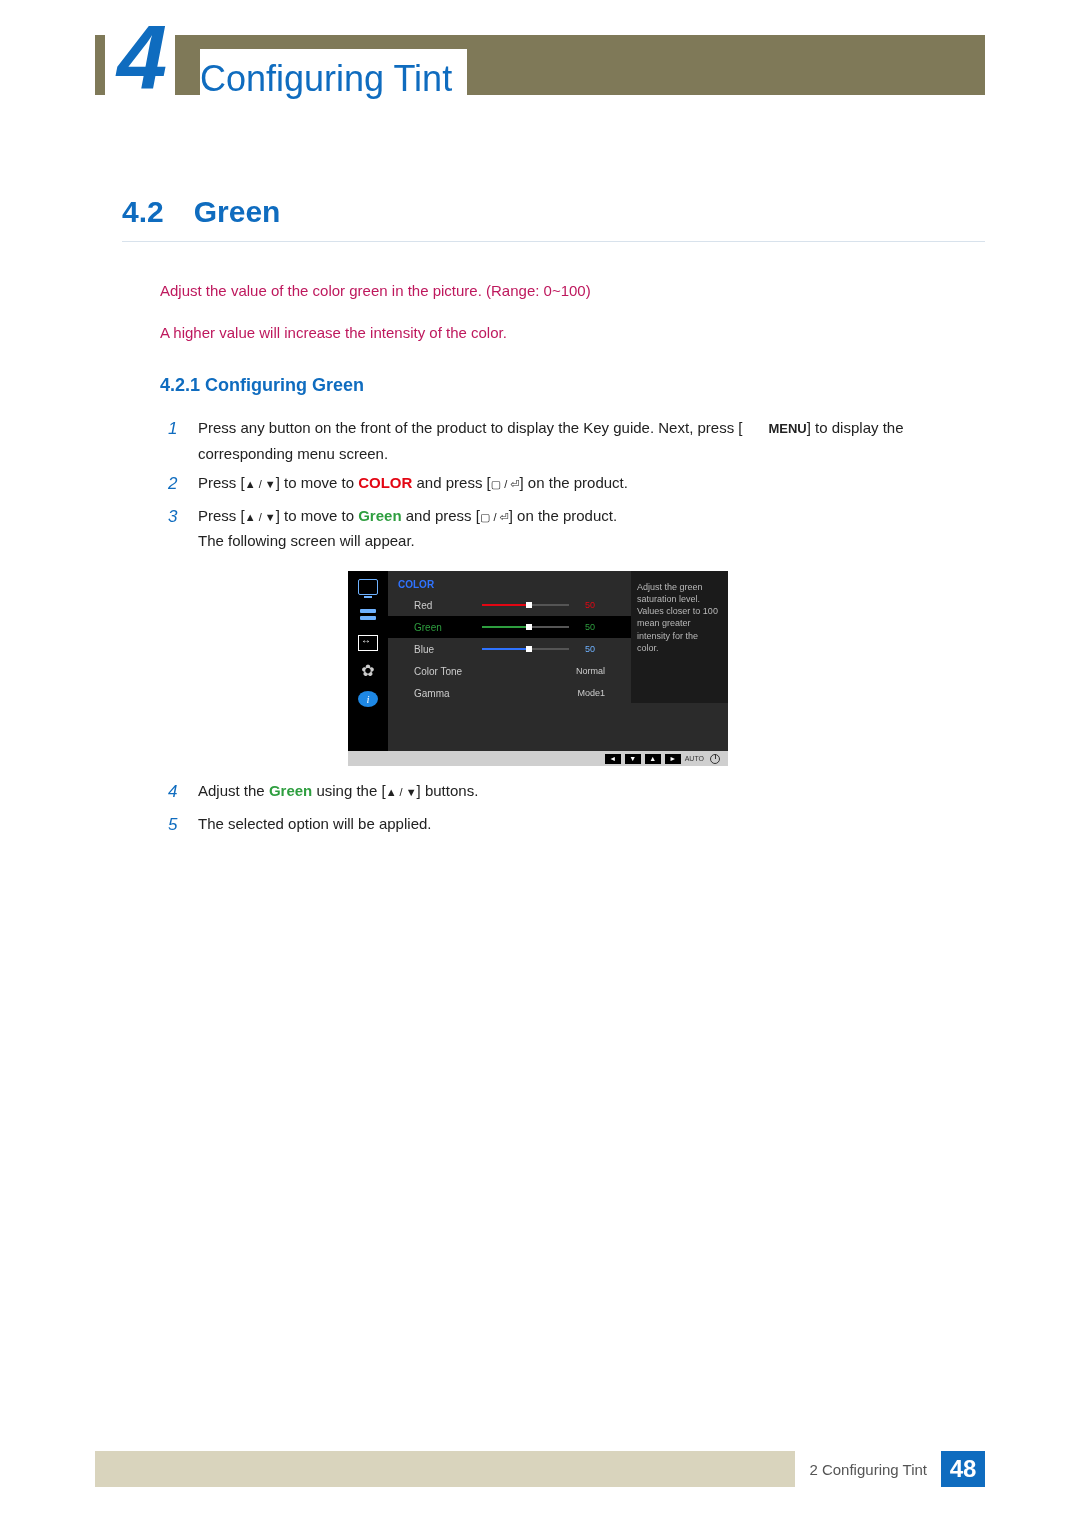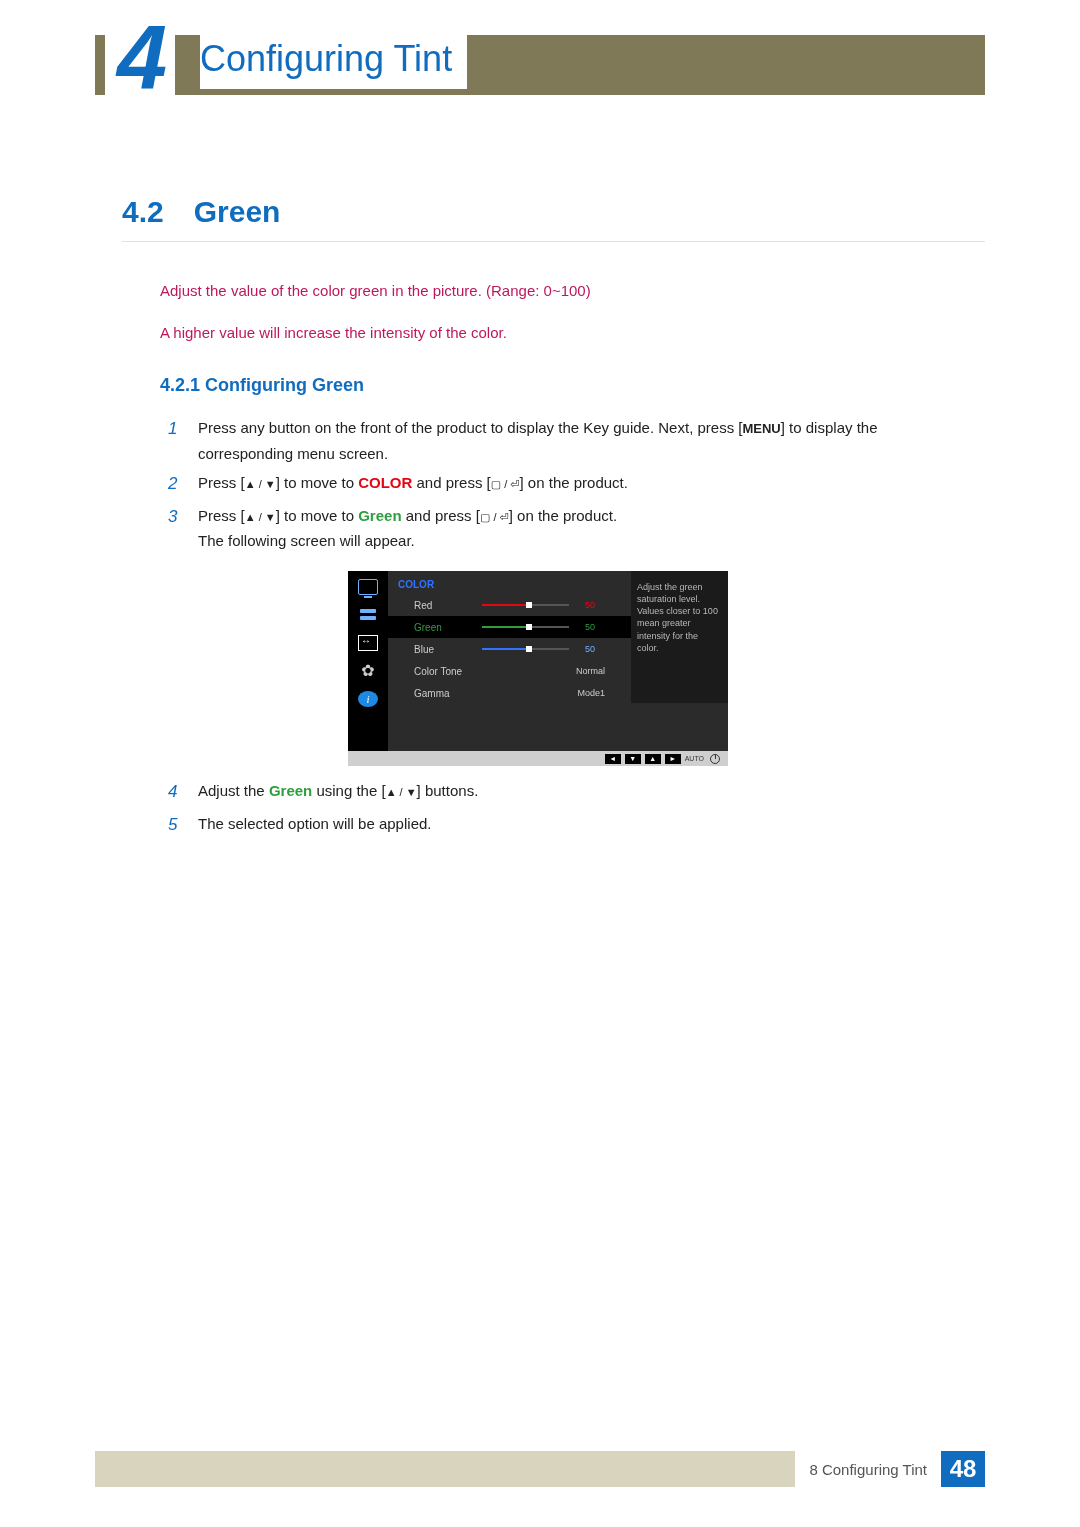--- a/index.html
+++ b/index.html
@@ -24,21 +24,21 @@
     display: flex; align-items: center; justify-content: center;
     box-shadow: none;
   }
   .chapter-num {
     font-size: 90px; font-weight: bold; color: #0f6cbf;
     font-style: italic;
     letter-spacing: -4px;
     line-height: 1;
   }
   .chapter-title {
-    position: absolute; top: 29px; left: 200px;
+    position: absolute; top: 49px; left: 200px;
     height: 60px; display: flex; align-items: center;
     background: #fff; padding-right: 15px;
     font-size: 36px; color: #0f6cbf;
   }
 
   
   .section-row {
     position: absolute; top: 195px; left: 82px; right: 95px;
     display: flex; align-items: baseline; gap: 30px;
     border-bottom: 1px solid #d8e2ec;
@@ -55,21 +55,21 @@
   
   .subsection { position: absolute; top: 375px; left: 160px; font-size: 18px; color: #0f6cbf; font-weight: 700; }
 
   
   .steps { position: absolute; top: 415px; left: 168px; right: 130px; }
   .step { display: flex; gap: 16px; font-size: 15px; line-height: 1.7; margin-bottom: 4px; }
   .step .n { color: #0f6cbf; font-style: italic; font-size: 17px; flex: 0 0 14px; font-weight: 500; }
   .step .t { flex: 1; }
   .hl-red { color: #e30613; font-weight: bold; }
   .hl-green { color: #2e9e3f; font-weight: bold; }
-  .menu-kw { font-family: Arial, sans-serif; font-weight: bold; font-size: 13px; }
+  .menu-kw { font-family: Arial, sans-serif; font-weight: bold; font-size: 13px; padding-left: 26px; }
   .sym { font-family: Arial, sans-serif; font-size: 11px; vertical-align: middle; }
   .arrow { font-size: 11px; }
 
   
   .osd { position: absolute; top: 571px; left: 348px; width: 380px; height: 195px; background: #2b2b2b; color: #ccc; font-size: 10px; }
   .osd-left { position: absolute; top: 0; left: 0; width: 40px; height: 180px; background: #000; display: flex; flex-direction: column; align-items: center; padding-top: 8px; gap: 12px; }
   .osd-left .ic { width: 20px; height: 16px; }
   .ic-monitor { border: 1.5px solid #6fb2ff; border-radius: 2px; position: relative; }
   .ic-monitor::after { content: ''; position: absolute; bottom: -4px; left: 5px; width: 8px; height: 2px; background: #6fb2ff; }
   .ic-bars { position: relative; }
@@ -228,15 +228,15 @@
     </span>
   </div>
   <div class="step">
     <span class="n">5</span>
     <span class="t">The selected option will be applied.</span>
   </div>
 </div>
 
 <div class="footer">
   <div class="fill"></div>
-  <div class="label">8 Configuring Tint</div>
+  <div class="label">2 Configuring Tint</div>
   <div class="pagebox">48</div>
 </div>
 
 </body></html>

